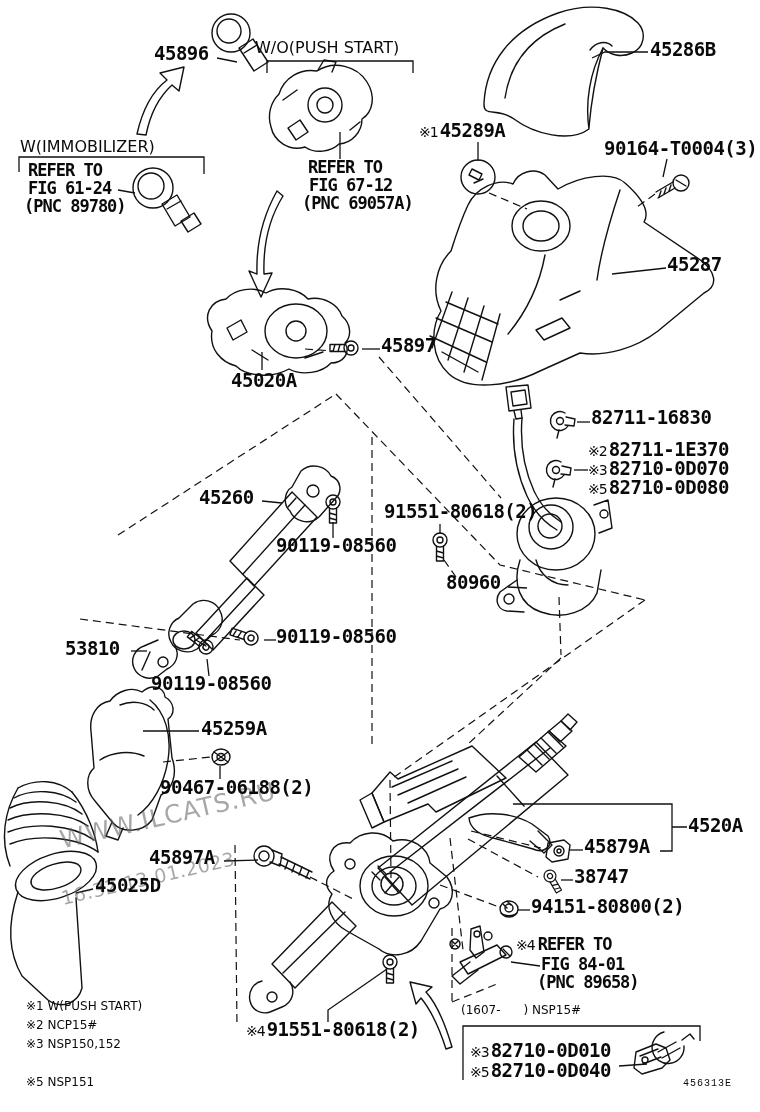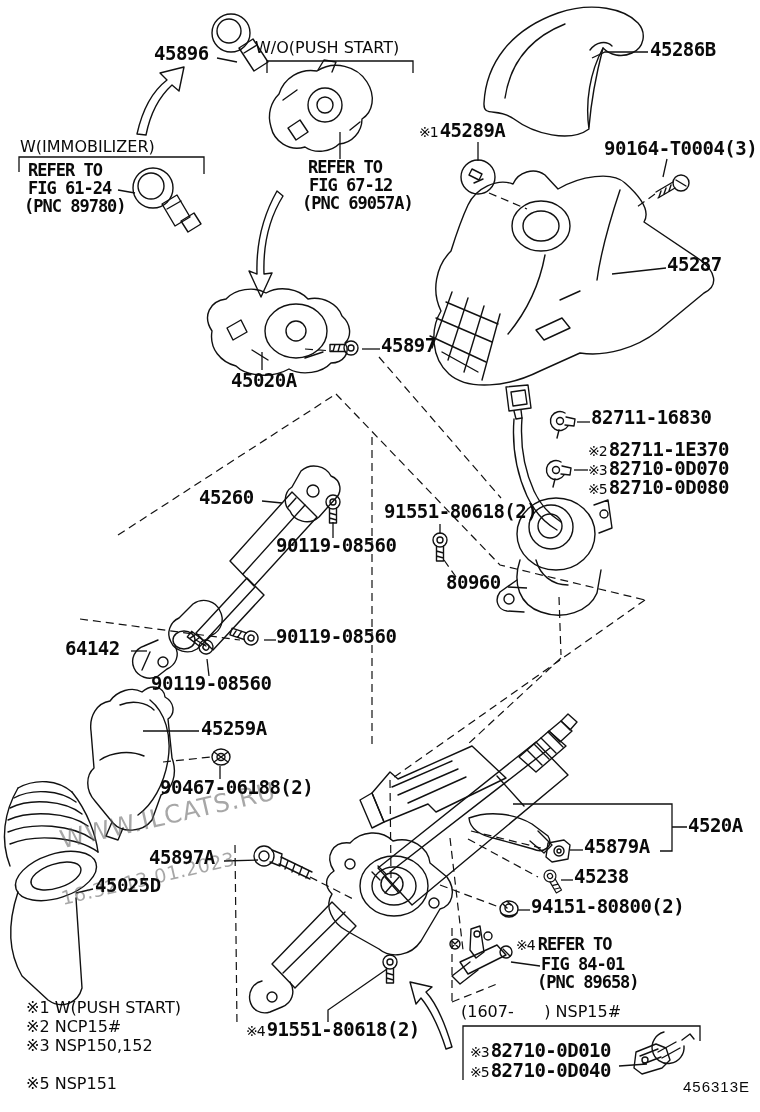--- a/index.html
+++ b/index.html
@@ -8,22 +8,22 @@
   .stage svg{position:absolute;left:0;top:0;}
   .stage>div{position:absolute;white-space:pre;line-height:1.05;}
   .pn {font-family:"DejaVu Sans Mono",monospace;font-weight:bold;font-size:19px;letter-spacing:-0.5px;}
   .row{display:flex;align-items:baseline;}
   .pre{font-family:"DejaVu Sans",sans-serif;font-size:14px;letter-spacing:-1px;}
   .pnn{font-family:"DejaVu Sans Mono",monospace;font-weight:bold;font-size:19px;letter-spacing:-0.5px;margin-left:2px;}
   .hdr{font-family:"DejaVu Sans",sans-serif;font-size:16px;}
   .ref{font-family:"DejaVu Sans Mono",monospace;font-weight:bold;font-size:17px;letter-spacing:-1px;}
   .refrow{display:flex;align-items:baseline;}
   .refrow .pre{margin-right:3px;}
-  .note{font-family:"DejaVu Sans",sans-serif;font-size:16px;}
-  .code{font-family:Liberation Sans, sans-serif;font-size:15px;letter-spacing:1px;}
+  .note{font-family:"DejaVu Sans",sans-serif;font-size:12px;}
+  .code{font-family:Liberation Mono, monospace;font-size:10px;letter-spacing:1px;}
   .wm{transform:rotate(-13deg);transform-origin:0 0;color:rgba(95,95,95,0.55);}
   .wm1{font-size:25px;letter-spacing:1px;}
   .wm2{font-size:19px;margin-left:-12px;margin-top:1px;letter-spacing:0.5px;}
   .art{fill:none;stroke:#111;stroke-width:1.4;stroke-linejoin:round;stroke-linecap:round;}
   .lead{fill:none;stroke:#111;stroke-width:1.3;}
   .dash{fill:none;stroke:#111;stroke-width:1.2;stroke-dasharray:8 5;}
   .arrow{fill:#fff;stroke:#111;stroke-width:1.4;stroke-linejoin:round;}
 </style>
 </head>
 <body>
@@ -354,30 +354,30 @@
 </div>
 <div class="row" style="left:588px;top:459px;">
   <span class="pre">※3</span>
   <span class="pnn">82710-0D070</span>
 </div>
 <div class="row" style="left:588px;top:478px;">
   <span class="pre">※5</span>
   <span class="pnn">82710-0D080</span>
 </div>
 
-<div class="pn" style="left:65px;top:639px;">64142</div>
+<div class="pn" style="left:65px;top:639px;">53810</div>
 <div class="pn" style="left:276px;top:627px;">90119-08560</div>
 <div class="pn" style="left:151px;top:674px;">90119-08560</div>
 <div class="pn" style="left:201px;top:719px;">45259A</div>
 <div class="pn" style="left:160px;top:778px;">90467-06188(2)</div>
 <div class="pn" style="left:95px;top:876px;">45025D</div>
 <div class="pn" style="left:149px;top:848px;">45897A</div>
 <div class="pn" style="left:688px;top:816px;">4520A</div>
 <div class="pn" style="left:584px;top:837px;">45879A</div>
-<div class="pn" style="left:574px;top:867px;">45238</div>
+<div class="pn" style="left:574px;top:867px;">38747</div>
 <div class="pn" style="left:531px;top:897px;text-align:center;">94151-80800(2)</div>
 
 <div class="refrow" style="left:516px;top:936px;">
   <span class="pre">※4</span>
   <span class="ref">REFER TO</span>
 </div>
 <div class="ref" style="left:541px;top:956px;">FIG 84-01</div>
 <div class="ref" style="left:537px;top:974px;">(PNC 89658)</div>
 
 <div class="note" style="left:461px;top:1004px;">(1607-      ) NSP15#</div>

